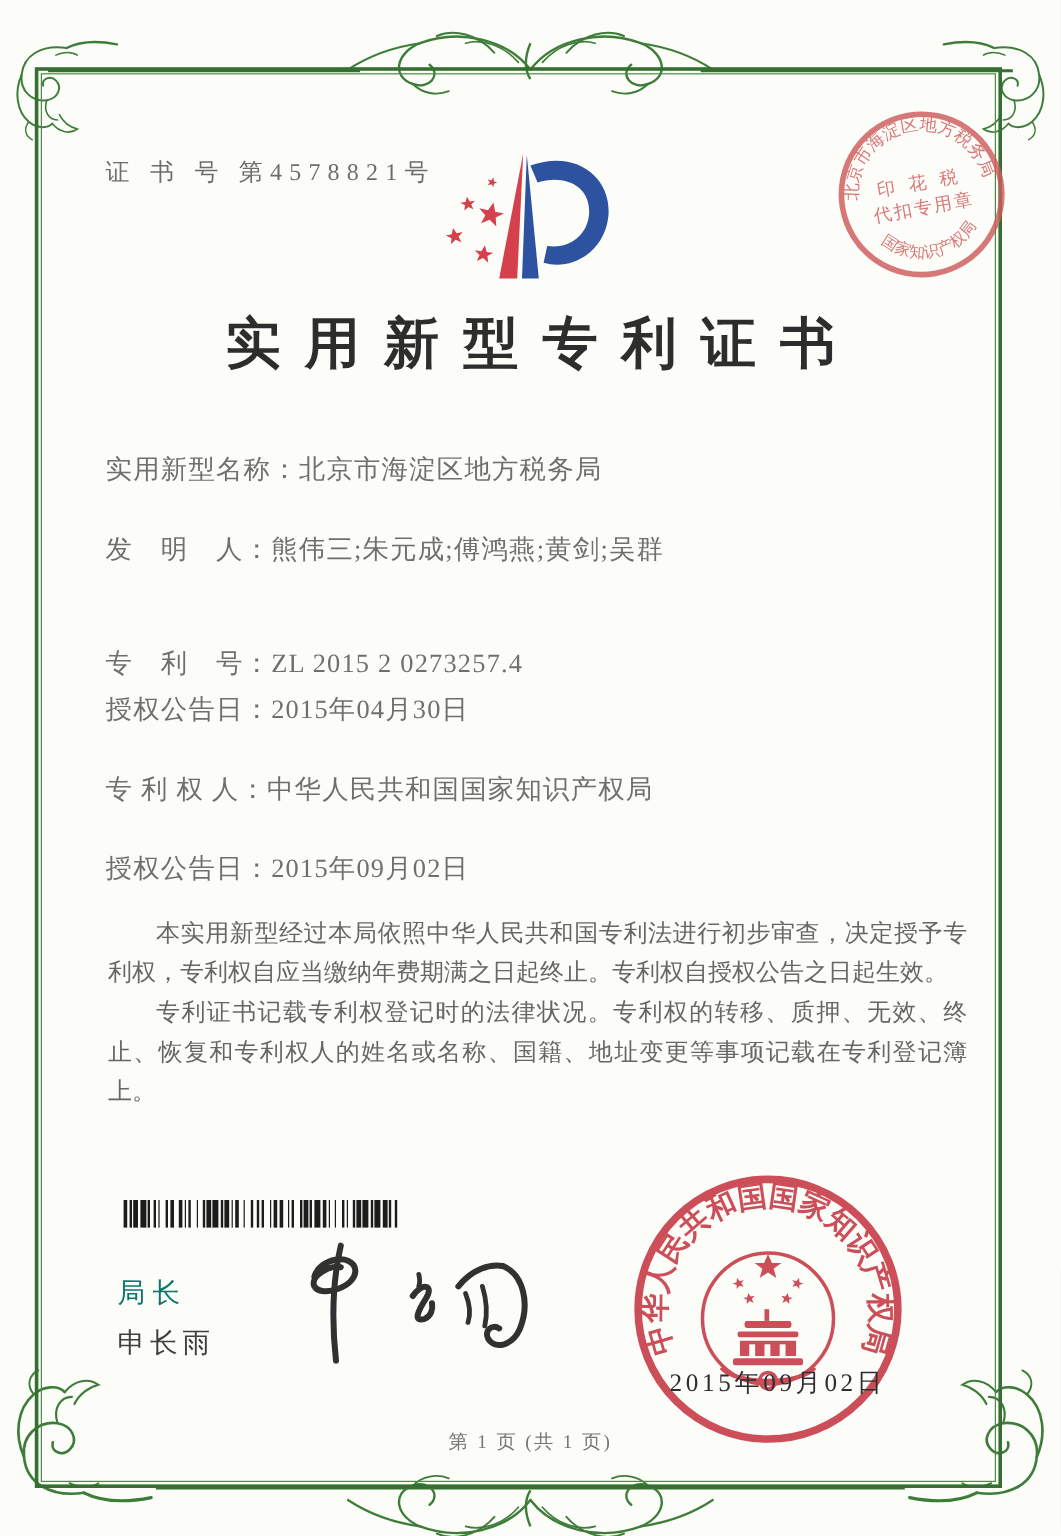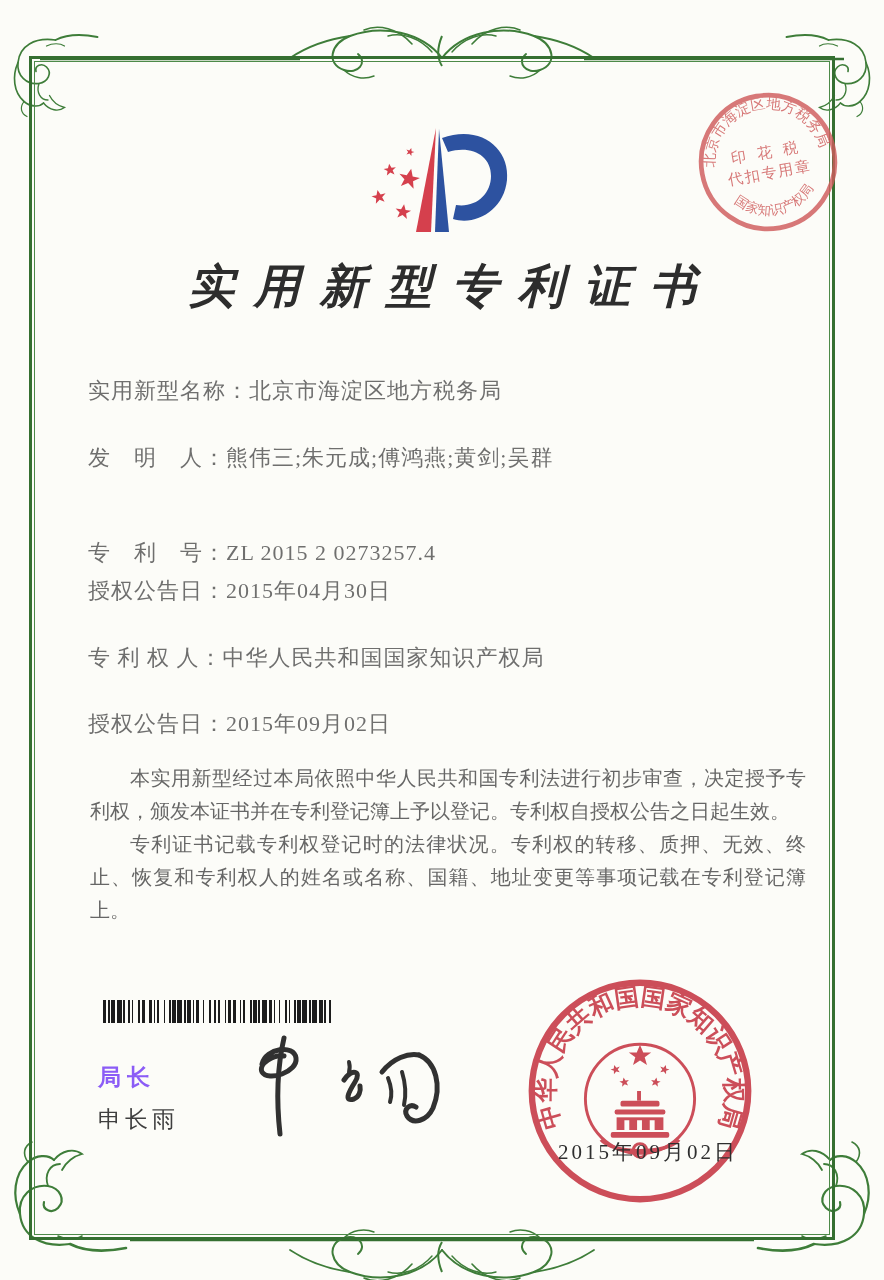--- a/index.html
+++ b/index.html
@@ -13,38 +13,38 @@
     border:3px solid #356f31;box-sizing:border-box;}
   .frame-inner{position:absolute;inset:2px;border:1px solid #4d8a49;}
   .ornaments{position:absolute;inset:0;pointer-events:none;}
 
   .cert-no{position:absolute;left:88px;top:130px;font-size:20px;letter-spacing:6px;
     color:#555;opacity:.85;}
   .logo{position:absolute;left:352px;top:118px;width:176px;height:130px;}
   .tax-stamp{position:absolute;left:688px;top:82px;width:160px;height:160px;
     transform:rotate(-10deg);opacity:.82;}
   .doc-title{position:absolute;left:0;top:256px;width:100%;text-align:center;
-    font-size:46px;font-weight:600;letter-spacing:20px;text-indent:20px;color:#2d2d2d;font-style:italic;}
+    font-size:46px;font-weight:600;letter-spacing:20px;text-indent:20px;color:#2d2d2d;}
 
   .fields{position:absolute;left:88px;top:0;width:720px;}
   .field-row{position:absolute;left:0;font-size:22px;color:#5c5c5c;letter-spacing:1px;
     white-space:nowrap;opacity:.88;}
   .field-row .flabel{display:inline-block;}
   .field-row .fvalue{display:inline-block;}
 
   .body-text{position:absolute;left:90px;top:762px;width:716px;font-size:20px;
     line-height:33px;color:#4d4d4d;text-align:justify;opacity:.85;}
   .body-text p{margin:0;text-indent:2em;}
 
   .barcode{position:absolute;left:103px;top:1000px;width:232px;height:23px;
     display:flex;align-items:stretch;}
   .barcode .bar{height:100%;}
 
-  .sig-title{position:absolute;left:98px;top:1062px;font-size:23px;color:#8b5cf6;
-    letter-spacing:6px;font-family:"Liberation Sans", sans-serif;font-weight:bold;}
+  .sig-title{position:absolute;left:98px;top:1062px;font-size:23px;color:#0f766e;
+    letter-spacing:6px;font-family:"Liberation Sans", sans-serif;}
   .sig-name{position:absolute;left:98px;top:1104px;font-size:23px;color:#3f3f3f;
     letter-spacing:4px;font-family:"Liberation Sans", sans-serif;}
   .signature-svg{position:absolute;left:232px;top:1028px;width:235px;height:118px;}
 
   .big-seal{position:absolute;left:523px;top:974px;width:234px;height:234px;opacity:.92;}
   .seal-date{position:absolute;left:558px;top:1138px;font-size:21px;color:#2e2e2e;
     letter-spacing:3px;}
 
   .footer{position:absolute;left:0;top:1192px;width:884px;text-align:center;
     font-size:16px;color:#767676;letter-spacing:2px;}
@@ -92,20 +92,21 @@
       <use href="#halfSwirl"></use>
         <use href="#halfSwirl" transform="scale(-1,1)"></use>
       <path d="M0,-22 C-5,-10 -5,0 0,8" fill="none" stroke="#3e7d39" stroke-width="2"></path>
     </g>
   </svg>
 
   <div class="frame-outer">
     <div class="frame-inner"></div>
   </div>
 
+  <div class="cert-no">证 书 号 第4578821号</div>
 
   <svg class="logo" viewBox="0 0 176 130">
     <defs>
       <path id="star" d="M0,-10 L2.9,-3.1 10,-3.1 4.2,1.2 6.2,8.1 0,4 -6.2,8.1 -4.2,1.2 -10,-3.1 -2.9,-3.1 Z" fill="#d5404d"></path>
     </defs>
     <use href="#star" transform="translate(58,34) scale(0.42) rotate(18)"></use>
     <use href="#star" transform="translate(38,52) scale(0.62) rotate(-8)"></use>
     <use href="#star" transform="translate(57,61) scale(1.05) rotate(12)"></use>
     <use href="#star" transform="translate(27,79) scale(0.72) rotate(-12)"></use>
     <use href="#star" transform="translate(51,94) scale(0.78) rotate(8)"></use>
@@ -145,21 +146,21 @@
     </div>
     <div class="field-row" style="top:643px">
       <span class="flabel">专 利 权 人：</span><span class="fvalue">中华人民共和国国家知识产权局</span>
     </div>
     <div class="field-row" style="top:709px">
       <span class="flabel">授权公告日：</span><span class="fvalue">2015年09月02日</span>
     </div>
   </div>
 
   <div class="body-text">
-    <p>本实用新型经过本局依照中华人民共和国专利法进行初步审查，决定授予专利权，颁发本证书并在专利登记簿上予以登记。专利权自授权公告之日起生效。</p>
+    <p>本实用新型经过本局依照中华人民共和国专利法进行初步审查，决定授予专利权，专利权自应当缴纳年费期满之日起终止。专利权自授权公告之日起生效。</p>
     <p>专利证书记载专利权登记时的法律状况。专利权的转移、质押、无效、终止、恢复和专利权人的姓名或名称、国籍、地址变更等事项记载在专利登记簿上。</p>
   </div>
 
   <div class="barcode">
       <div class="bar" style="width: 3.38686px; background: rgb(28, 28, 28);"></div>
       <div class="bar" style="width: 1.69343px; background: transparent;"></div>
       <div class="bar" style="width: 1.69343px; background: rgb(28, 28, 28);"></div>
       <div class="bar" style="width: 1.69343px; background: transparent;"></div>
       <div class="bar" style="width: 3.38686px; background: rgb(28, 28, 28);"></div>
       <div class="bar" style="width: 1.69343px; background: transparent;"></div>
@@ -292,14 +293,15 @@
       <rect x="117" y="150" width="5" height="10" fill="#fcfcf8"></rect>
       <rect x="130" y="150" width="5" height="10" fill="#fcfcf8"></rect>
       <rect x="90" y="162" width="60" height="6" rx="2"></rect>
       <path d="M80,170 C92,185 148,185 160,170" fill="none" stroke="#c8404c" stroke-width="3.5"></path>
       <circle cx="120" cy="181" r="7" fill="none" stroke="#c8404c" stroke-width="3"></circle>
     </g>
   </svg>
 
   <div class="seal-date">2015年09月02日</div>
 
+  <div class="footer">第 1 页 (共 1 页)</div>
 
 </div>
 
 </body></html>

